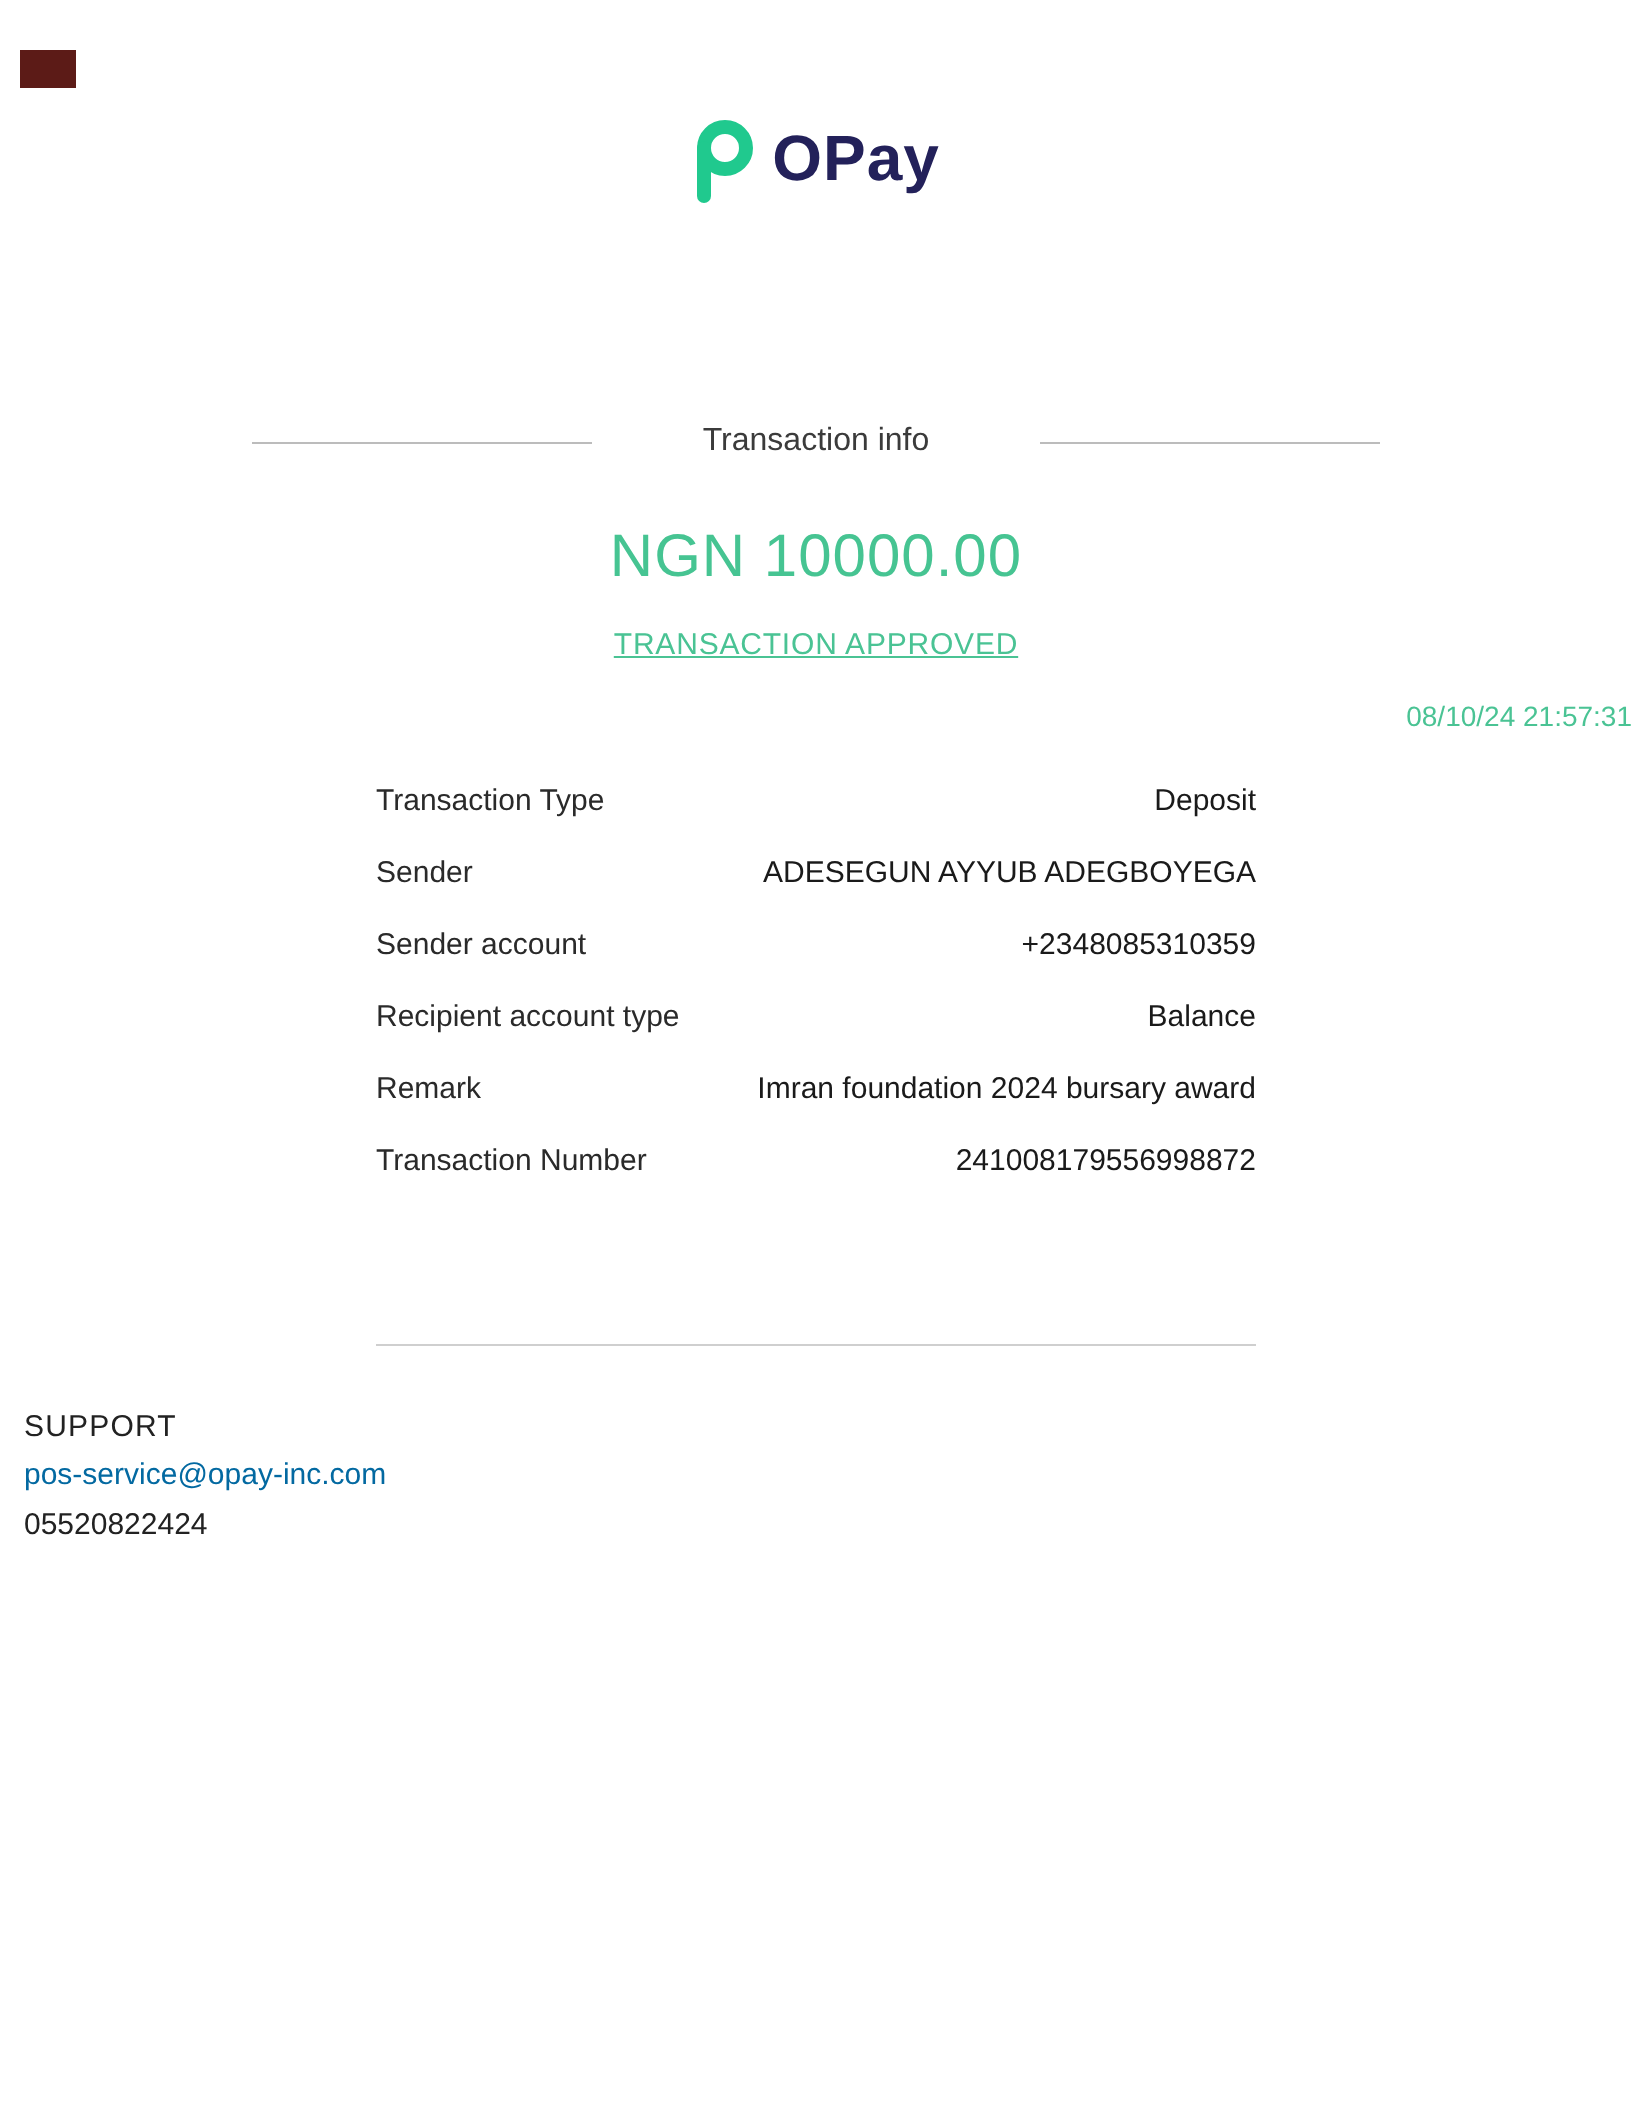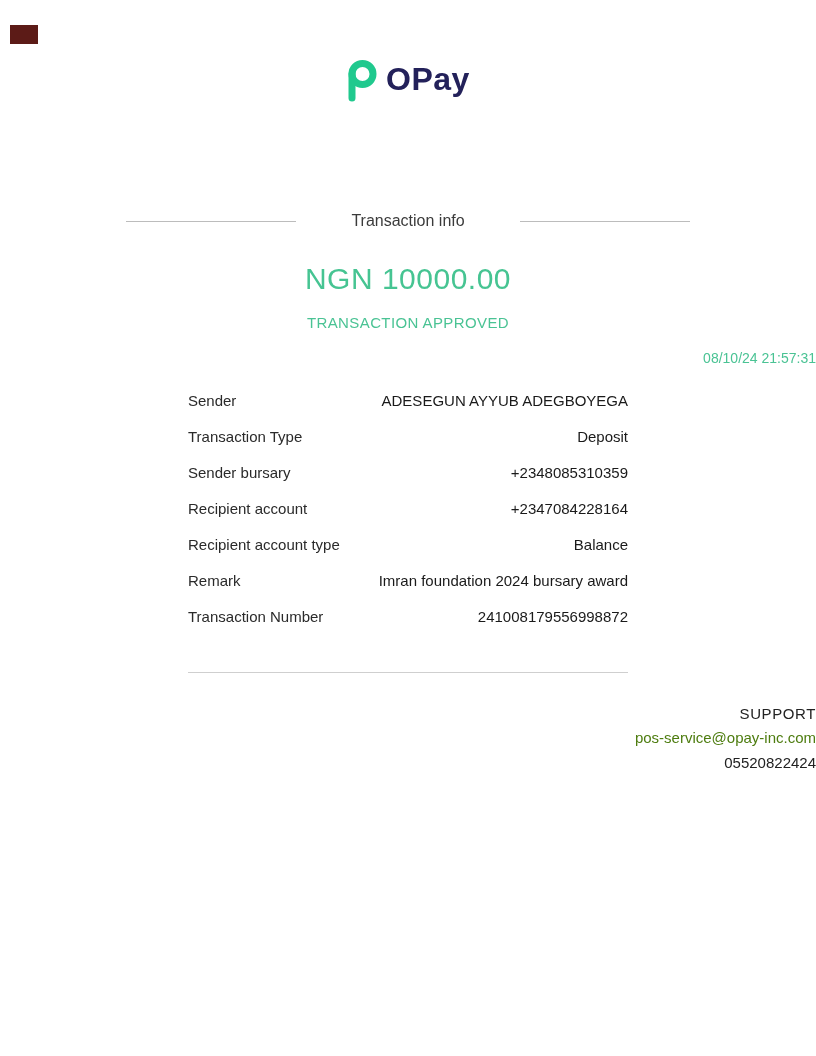--- a/index.html
+++ b/index.html
@@ -44,21 +44,21 @@
     .header-line.right { width: 170px; }
     .section-title { font-size: 16px; color: #3b3b3b; line-height: 16px; }
 
     
     .amount {
       position: absolute; top: 262px; left: 0; width: 100%;
       text-align: center; font-size: 30px; color: #46c492; letter-spacing: 0.5px;
     }
     .status {
       position: absolute; top: 314px; left: 0; width: 100%;
-      text-align: center; font-size: 15px; color: #4ac394; letter-spacing: 0.4px;
+      text-align: center; font-size: 15px; color: #4ac394; letter-spacing: 0.4px; text-decoration: underline;
     }
     .datetime {
       position: absolute; top: 350px; left: 0; width: 100%;
       text-align: right; font-size: 14px; color: #4ac394;
     }
 
     
     .details { position: absolute; top: 382px; left: 188px; width: 440px; }
     .detail-row {
       display: flex; justify-content: space-between; align-items: center;
@@ -66,23 +66,23 @@
     }
     .detail-label { color: #2a2a2a; white-space: nowrap; }
     .detail-value { color: #1a1a1a; text-align: right; white-space: nowrap; }
 
     .divider {
       position: absolute; top: 672px; left: 188px; width: 440px;
       height: 1px; background: #cfcfcf;
     }
 
     
-    .support { position: absolute; top: 706px; left: 0; width: 100%; text-align: right; }
+    .support { position: absolute; top: 706px; left: 0; width: 100%; text-align: left; padding-left: 12px; }
     .support-title { font-size: 15px; color: #222222; letter-spacing: 0.6px; line-height: 16px; }
-    .support-email { margin-top: 8px; font-size: 15px; color: #4d7c0f; line-height: 16px; text-decoration: none; display: inline-block; }
+    .support-email { margin-top: 8px; font-size: 15px; color: #0369a1; line-height: 16px; text-decoration: none; display: inline-block; }
     .support-phone { margin-top: 8px; font-size: 15px; color: #222222; line-height: 16px; }
   </style>
 </head>
 <body>
 
 <div id="page">
 
   <div class="corner-mark"></div>
 
   <div class="logo">
@@ -100,34 +100,30 @@
     <span class="section-title">Transaction info</span>
     <span class="header-line right"></span>
   </div>
 
   <div class="amount">NGN 10000.00</div>
   <div class="status">TRANSACTION APPROVED</div>
   <div class="datetime">08/10/24 21:57:31</div>
 
   <div class="details">
     <div class="detail-row">
+      <span class="detail-label">Transaction Type</span>
+      <span class="detail-value">Deposit</span>
+    </div>
+    <div class="detail-row">
       <span class="detail-label">Sender</span>
       <span class="detail-value">ADESEGUN AYYUB ADEGBOYEGA</span>
     </div>
     <div class="detail-row">
-      <span class="detail-label">Transaction Type</span>
-      <span class="detail-value">Deposit</span>
-    </div>
-    <div class="detail-row">
-      <span class="detail-label">Sender bursary</span>
+      <span class="detail-label">Sender account</span>
       <span class="detail-value">+2348085310359</span>
-    </div>
-    <div class="detail-row">
-      <span class="detail-label">Recipient account</span>
-      <span class="detail-value">+2347084228164</span>
     </div>
     <div class="detail-row">
       <span class="detail-label">Recipient account type</span>
       <span class="detail-value">Balance</span>
     </div>
     <div class="detail-row">
       <span class="detail-label">Remark</span>
       <span class="detail-value">Imran foundation 2024 bursary award</span>
     </div>
     <div class="detail-row">

